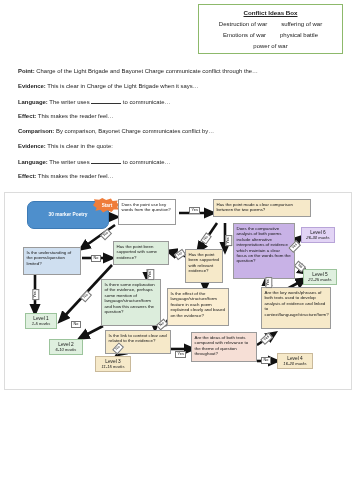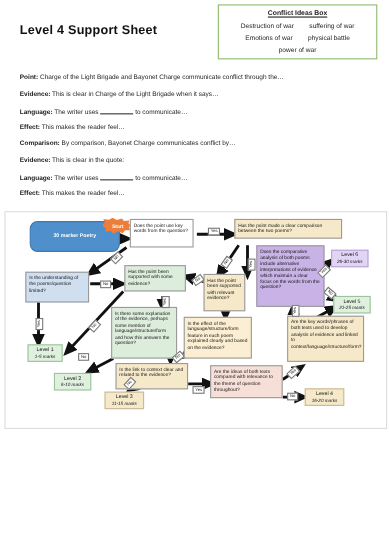--- a/index.html
+++ b/index.html
@@ -87,21 +87,20 @@
   }
   .alabel.rot{transform-origin:center center;}
 
   svg.arrows{position:absolute;left:0;top:0;width:346px;height:196px;}
 </style>
 </head>
 <body>
 
 <div class="page">
 
-  <div class="sheet-title">Level 4 Support Sheet</div>
 
   <div class="ideas-box">
     <div class="ideas-title">Conflict Ideas Box</div>
     <div class="ideas-row">
       <span>Destruction of war</span>
       <span>suffering of war</span>
     </div>
     <div class="ideas-row">
       <span>Emotions of war</span>
       <span>physical battle</span>

